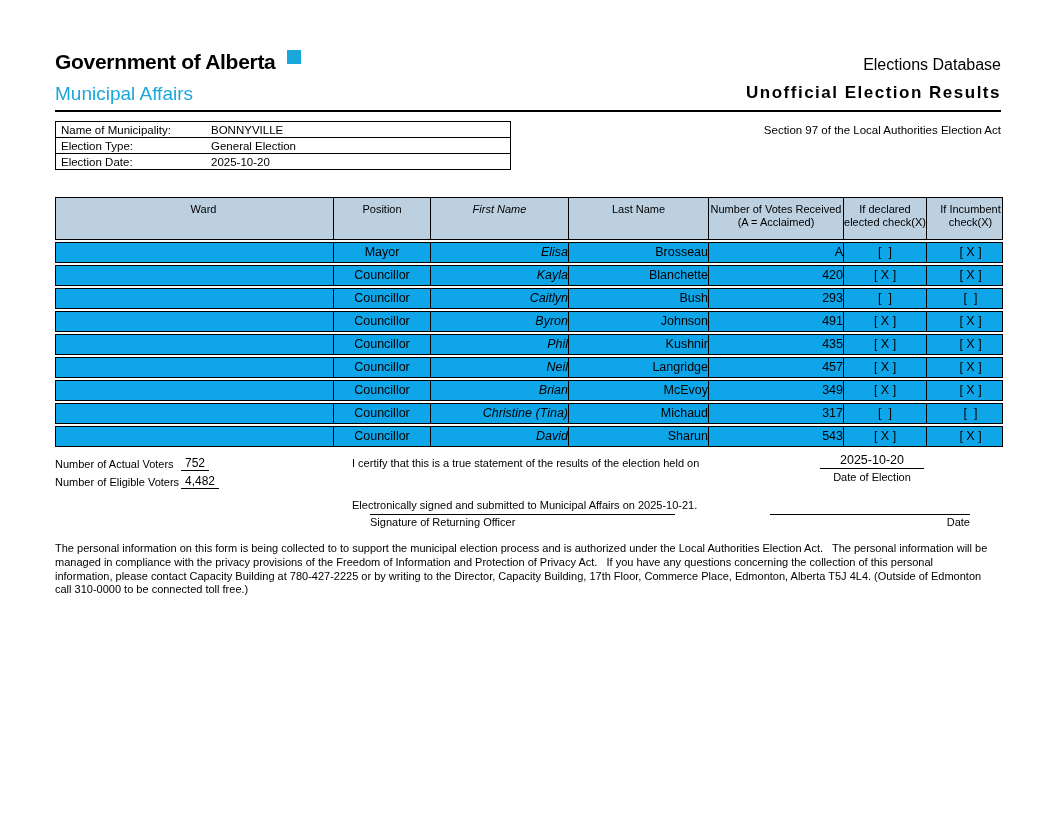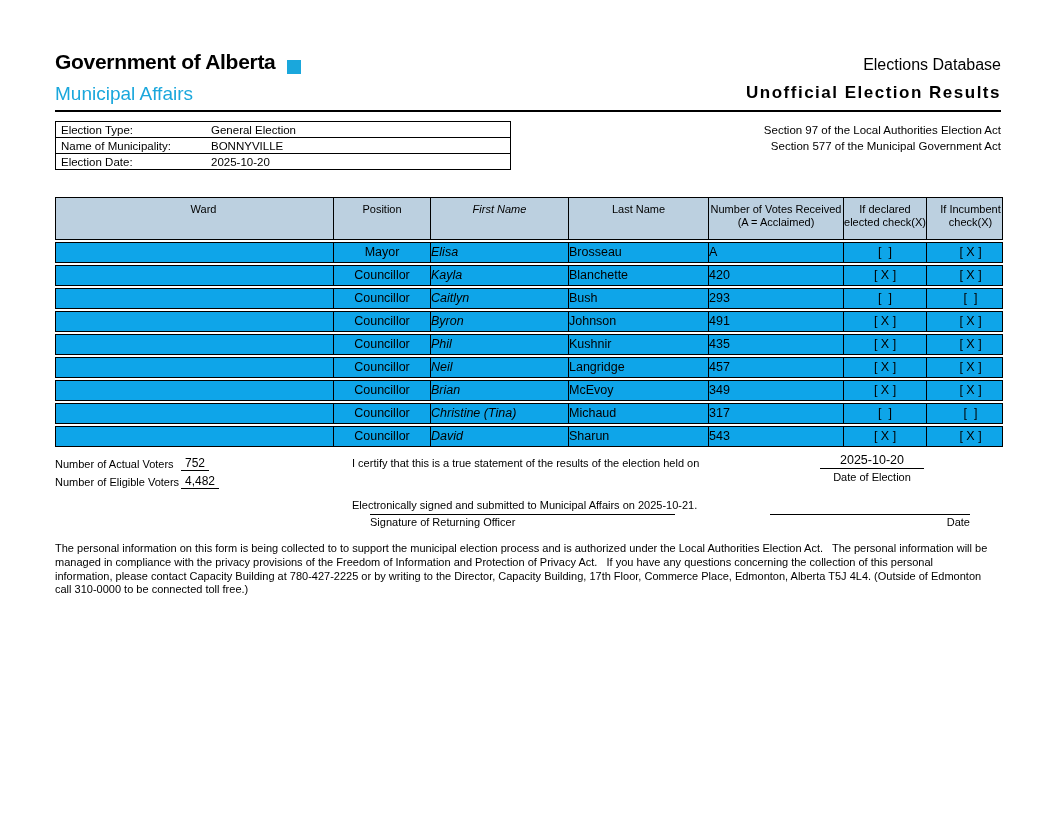--- a/index.html
+++ b/index.html
@@ -1,20 +1,20 @@
 <!DOCTYPE html>
 <html><head>
 <meta charset="utf-8">
 <style>
   html,body{margin:0;padding:0;background:#fff;}
   .page{position:relative;width:1056px;height:816px;background:#fff;
         font-family:"Liberation Sans", sans-serif;color:#000;overflow:hidden;}
 
   
-  .gov-line{position:absolute;left:55px;top:50px;display:flex;align-items:flex-end;}
+  .gov-line{position:absolute;left:55px;top:50px;display:flex;align-items:flex-start;}
   .gov-title{font-size:21px;font-weight:bold;letter-spacing:-0.3px;}
   .brand-square{width:14px;height:14px;margin-left:12px;display:inline-block;}
   .muni{position:absolute;left:55px;top:83px;font-size:19px;}
   .doc-title{position:absolute;right:55px;top:56px;font-size:16px;text-align:right;}
   .doc-subtitle{position:absolute;right:55px;top:83px;font-size:17px;font-weight:bold;
                 letter-spacing:1.5px;text-align:right;}
   .rule{position:absolute;left:55px;top:110px;width:946px;height:2px;background:#000;}
 
   
   .info-box{position:absolute;left:55px;top:121px;width:456px;}
@@ -32,21 +32,21 @@
   .th{box-sizing:border-box;flex:none;font-size:11px;line-height:12.5px;text-align:center;
       padding-top:5px;border-left:1px solid #000;}
   .th:first-child{border-left:none;padding-left:18px;}
   .trow{display:flex;box-sizing:border-box;border:1px solid #000;height:21px;margin-top:2px;
         background:#0ea5e9;}
   .cell{box-sizing:border-box;flex:none;font-size:12.5px;line-height:19px;border-left:1px solid #000;
         overflow:hidden;}
   .cell:first-child{border-left:none;}
   .c0{width:277px;} .c1{width:97px;} .c2{width:138px;font-style:italic;} .c3{width:140px;}
   .c4{width:135px;} .c5{width:83px;}  .c6{width:88px;}
-  .left{text-align:left;}
+  .left{text-align:right;}
   .center{text-align:center;}
   .pre{white-space:pre;}
 
   
   .voters{position:absolute;left:55px;top:456px;font-size:11px;}
   .voters-row{margin-bottom:3px;display:flex;align-items:center;}
   .voters-label{display:inline-block;width:126px;}
   .voters-value{display:inline-block;border-bottom:1px solid #000;padding:0 4px;font-size:12px;}
 
   .certify{position:absolute;left:352px;top:457px;font-size:11px;}
@@ -75,36 +75,35 @@
   </div>
   <div class="muni" style="color: rgb(26, 167, 220);">Municipal Affairs</div>
 
   <div class="doc-title">Elections Database</div>
   <div class="doc-subtitle">Unofficial Election Results</div>
 
   <div class="rule"></div>
 
   <div class="info-box">
     <div class="info-row">
+      <span class="info-label">Name of Municipality:</span>
+      <span class="info-value">BONNYVILLE</span>
+    </div>
+    <div class="info-row">
       <span class="info-label">Election Type:</span>
       <span class="info-value">General Election</span>
-    </div>
-    <div class="info-row">
-      <span class="info-label">Name of Municipality:</span>
-      <span class="info-value">BONNYVILLE</span>
     </div>
     <div class="info-row">
       <span class="info-label">Election Date:</span>
       <span class="info-value">2025-10-20</span>
     </div>
   </div>
 
   <div class="acts">
     <div>Section 97 of the Local Authorities Election Act</div>
-    <div>Section 577 of the Municipal Government Act</div>
   </div>
 
   <div class="rtable">
     <div class="thead" style="background: rgb(188, 208, 224);">
       <div class="th c0">Ward</div>
       <div class="th c1">Position</div>
       <div class="th c2">First Name</div>
       <div class="th c3">Last Name</div>
       <div class="th c4">Number of Votes Received (A = Acclaimed)</div>
       <div class="th c5">If declared elected check(X)</div>

